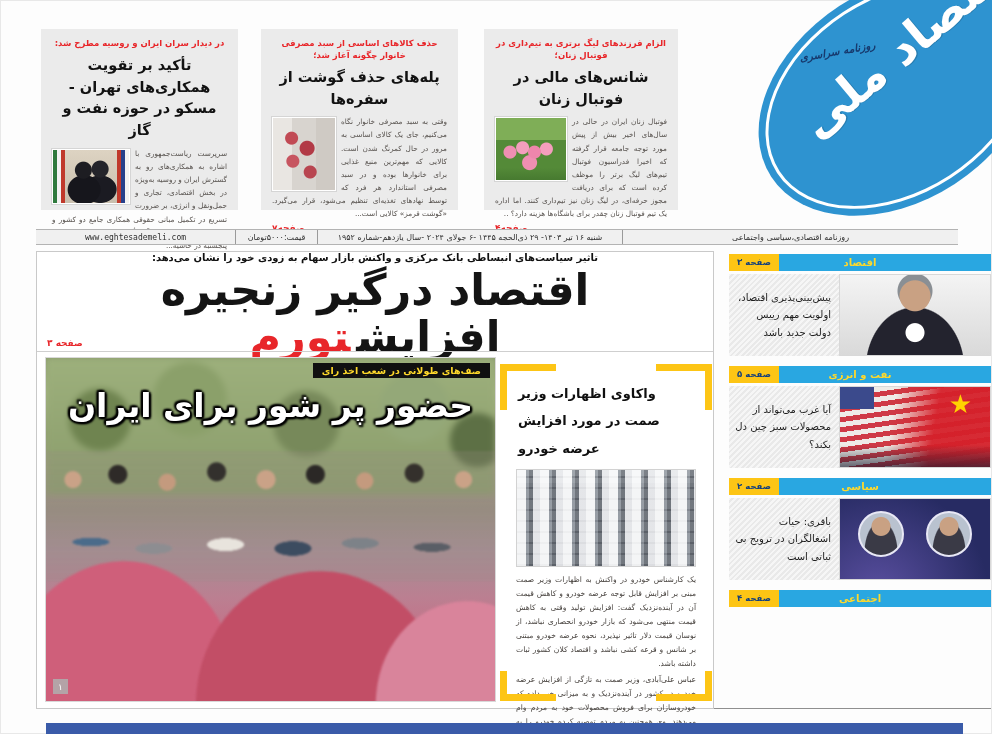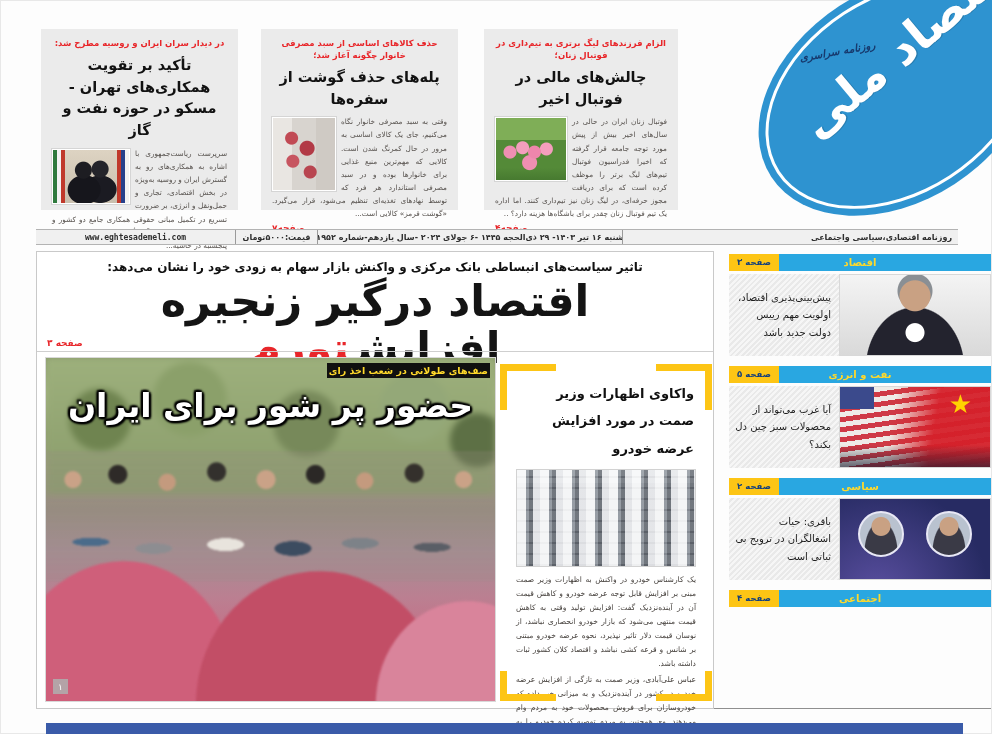--- a/index.html
+++ b/index.html
@@ -52,31 +52,31 @@
                 transform:rotate(-40deg); transform-origin:left top;
                 color:#fff; font-size:47px; font-weight:bold; letter-spacing:2px;
                 text-shadow:1px 1px 0 rgba(0,0,0,.15); white-space:nowrap; }
   .logo-tagline { position:absolute; left:58px; top:58px; transform:rotate(-10deg);
                   color:#173a6e; font-size:10.5px; font-weight:bold; font-style:italic; }
 
   
   .dateline { position:absolute; left:35px; top:228px; width:922px; height:16px;
               background:#f0f0f0; border-top:1px solid #b3b3b3; border-bottom:1px solid #b3b3b3;
               display:flex; direction:rtl; align-items:center; font-size:8px; color:#2e2e2e; }
-  .seg { text-align:right; padding:0 6px; white-space:nowrap; overflow:hidden;font-weight:bold; }
+  .seg { text-align:center; padding:0 6px; white-space:nowrap; overflow:hidden; }
   .seg + .seg { border-left:none; border-right:1px solid #9a9a9a; height:100%;
                 display:flex; align-items:center; justify-content:center; }
   .s1 { flex:0 0 335px; } .s2 { flex:0 0 305px; } .s3 { flex:0 0 82px; }
   .s4 { flex:1 1 auto; direction:ltr; font-family:"DejaVu Sans Mono","DejaVu Sans",sans-serif; }
 
   
   .mainbox { position:absolute; left:35px; top:250px; width:678px; height:458px;
              background:#fff; border:1px solid #c9c9c9; direction:rtl; }
-  .lead-kicker { text-align:center; font-size:12px; font-weight:bold; color:#101010;
-                 margin-top:8px; }
+  .lead-kicker { text-align:center; font-size:10px; font-weight:bold; color:#101010;
+                 }
   .lead-headline { text-align:center; font-size:43px; font-weight:bold; color:#141414;
                    margin-top:4px; line-height:1.1; letter-spacing:-1px; }
   .lead-accent { color:#e8262a; margin-right:6px; }
   .lead-page { position:absolute; left:10px; top:86px; color:#e8262a; font-size:9px; font-weight:bold; }
   .lead-rule { position:absolute; left:0; right:0; top:99px; border-top:1px solid #cfcfcf; }
 
   
   .photo { position:absolute; left:9px; top:106px; width:449px; height:343px; overflow:hidden;
            background:linear-gradient(180deg,#8a9b6d 0,#a7b583 10%,#93a071 22%,#a39b84 32%,
                       #958d7e 44%,#a58e93 56%,#bb7f91 70%,#c66f86 82%,#c05b76 100%);
@@ -105,37 +105,37 @@
           radial-gradient(ellipse at 40% 72%,#e8e4dd 0 18px,transparent 19px),
           radial-gradient(ellipse at 55% 75%,#3c4c60 0 18px,transparent 19px),
           radial-gradient(ellipse at 70% 71%,#7d8288 0 18px,transparent 19px),
           radial-gradient(ellipse at 86% 74%,#5a5e66 0 18px,transparent 19px),
           linear-gradient(rgba(150,140,130,.25),rgba(160,140,140,.35)); }
   .chador { position:absolute; border-radius:50% 50% 8% 8%; filter:blur(1px); }
   .ch1 { left:-40px; bottom:-120px; width:230px; height:260px; background:#cf5f7a; transform:rotate(6deg); }
   .ch2 { left:150px; bottom:-140px; width:250px; height:270px; background:#c24e66; transform:rotate(-5deg); }
   .ch3 { left:330px; bottom:-100px; width:180px; height:200px; background:#d9849b; transform:rotate(4deg); }
   .ph-strip { position:absolute; top:5px; right:5px; background:#101010; color:#ffd92b;
-              font-size:9.5px; font-weight:bold; padding:2px 2px; }
+              font-size:9.5px; font-weight:bold; padding:2px 9px; }
   .ph-title { position:absolute; top:28px; left:0; right:0; text-align:center; color:#fff;
               font-size:33px; font-weight:bold;
               text-shadow:-2px 0 2px #000, 2px 0 2px #000, 0 -2px 2px #000, 0 2px 2px #000,
                           -2px -2px 2px #000, 2px 2px 2px #000; }
   .ph-badge { position:absolute; left:7px; bottom:7px; width:15px; height:15px;
               background:rgba(175,175,175,.85); color:#fff; font-size:9px;
               display:flex; align-items:center; justify-content:center; }
 
   
   .carcol { position:absolute; left:463px; top:112px; width:212px; height:337px; }
   .corner { position:absolute; width:56px; height:46px; border:0 solid #fdc515; }
   .c-tl { top:0; left:0; border-top-width:7px; border-left-width:7px; }
   .c-tr { top:0; right:0; border-top-width:7px; border-right-width:7px; }
   .c-bl { bottom:0; left:0; border-bottom-width:7px; border-left-width:7px; height:30px; }
   .c-br { bottom:0; right:0; border-bottom-width:7px; border-right-width:7px; height:30px; }
-  .car-title { margin:16px 18px 0; text-align:right; font-size:13px; font-weight:bold;
+  .car-title { margin:16px 18px 0; text-align:left; font-size:13px; font-weight:bold;
                color:#101010; line-height:2.1; }
   .car-img { width:180px; height:98px; margin:7px auto 6px; border:1px solid #d2d2d2;
         background:
           repeating-linear-gradient(90deg, rgba(255,255,255,.85) 0 9px, rgba(125,130,138,.55) 9px 12px,
               rgba(45,48,56,.5) 12px 16px, rgba(240,240,242,.8) 16px 23px),
           repeating-linear-gradient(0deg, rgba(90,95,105,.45) 0 2px, rgba(200,205,210,.2) 2px 11px),
           linear-gradient(180deg,#ccd4da 0 14%, #b2bac1 14%); }
   .car-body { margin:0 16px; font-size:7.6px; color:#47423e; text-align:justify; line-height:1.85; }
   .car-body p + p { margin-top:2px; }
 
@@ -205,21 +205,21 @@
     <div class="tb-headline">پله‌های حذف گوشت از سفره‌ها</div>
     <div class="tb-body">
       <span class="thumb t1"></span>
       <span>وقتی به سبد مصرفی خانوار نگاه می‌کنیم، جای یک کالای اساسی به مرور در حال کمرنگ شدن است. کالایی که مهم‌ترین منبع غذایی برای خانوارها بوده و در سبد مصرفی استاندارد هر فرد که توسط نهادهای تغذیه‌ای تنظیم می‌شود، قرار می‌گیرد. «گوشت قرمز» کالایی است...</span>
     </div>
     <div class="tb-page">صفحه۷</div>
   </div>
 
   <div class="topbox" style="left:483px;width:194px">
     <div class="tb-kicker">الزام فرزند‌های لیگ برتری به تیم‌داری در فوتبال زنان؛</div>
-    <div class="tb-headline">چالش‌های مالی در فوتبال اخیر</div>
+    <div class="tb-headline">شانس‌های مالی در فوتبال زنان</div>
     <div class="tb-body">
       <span class="thumb t2"></span>
       <span>فوتبال زنان ایران در حالی در سال‌های اخیر بیش از پیش مورد توجه جامعه قرار گرفته که اخیرا فدراسیون فوتبال تیم‌های لیگ برتر را موظف کرده است که برای دریافت مجوز حرفه‌ای، در لیگ زنان نیز تیم‌داری کنند. اما اداره یک تیم فوتبال زنان چقدر برای باشگاه‌ها هزینه دارد؟ ..</span>
     </div>
     <div class="tb-page">صفحه۴</div>
   </div>
 
   <div class="logo-wrap">
     <div class="logo-ellipse">
       <div class="logo-ring"></div>

